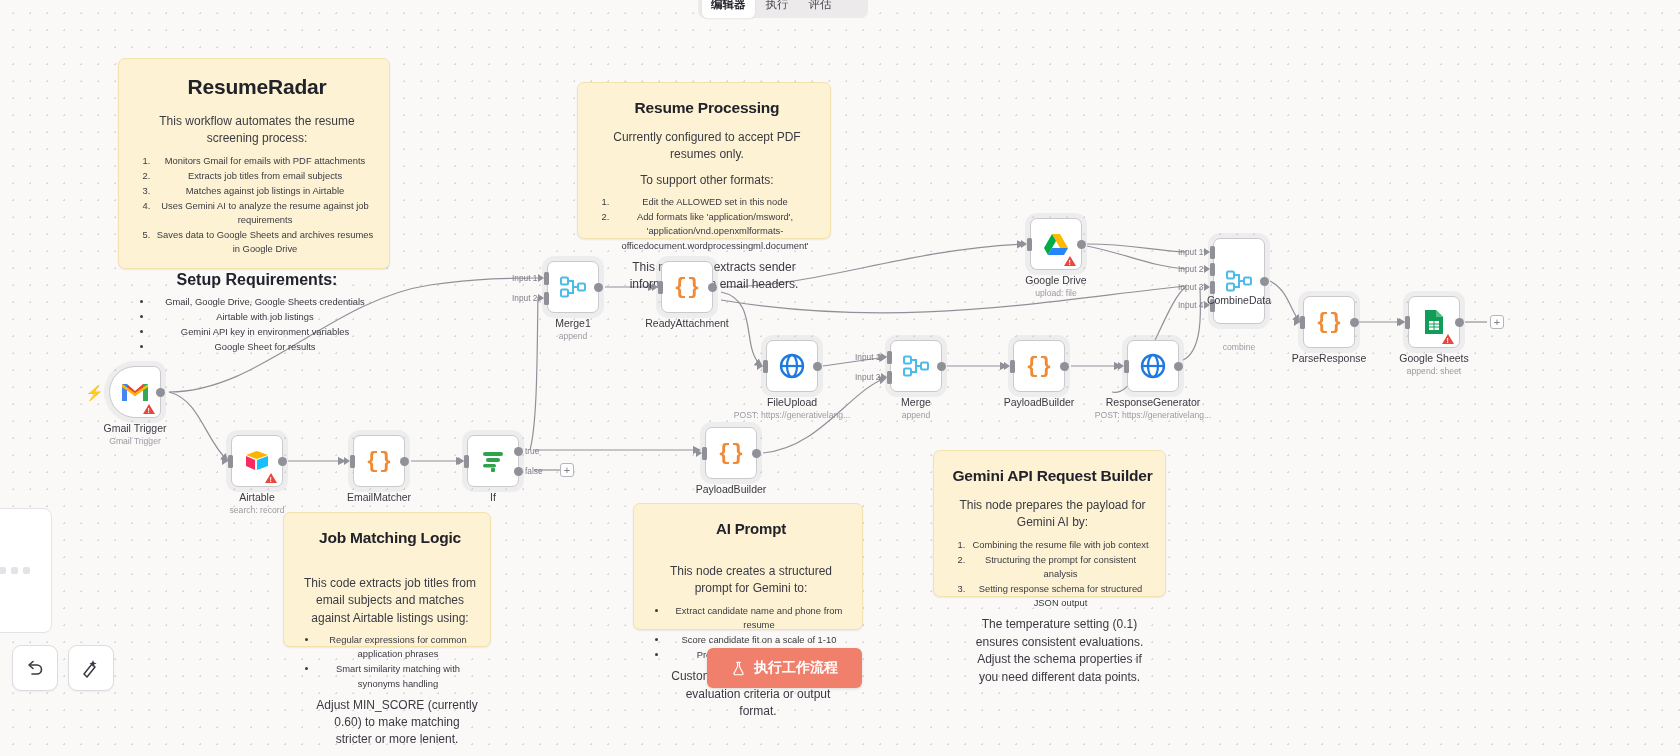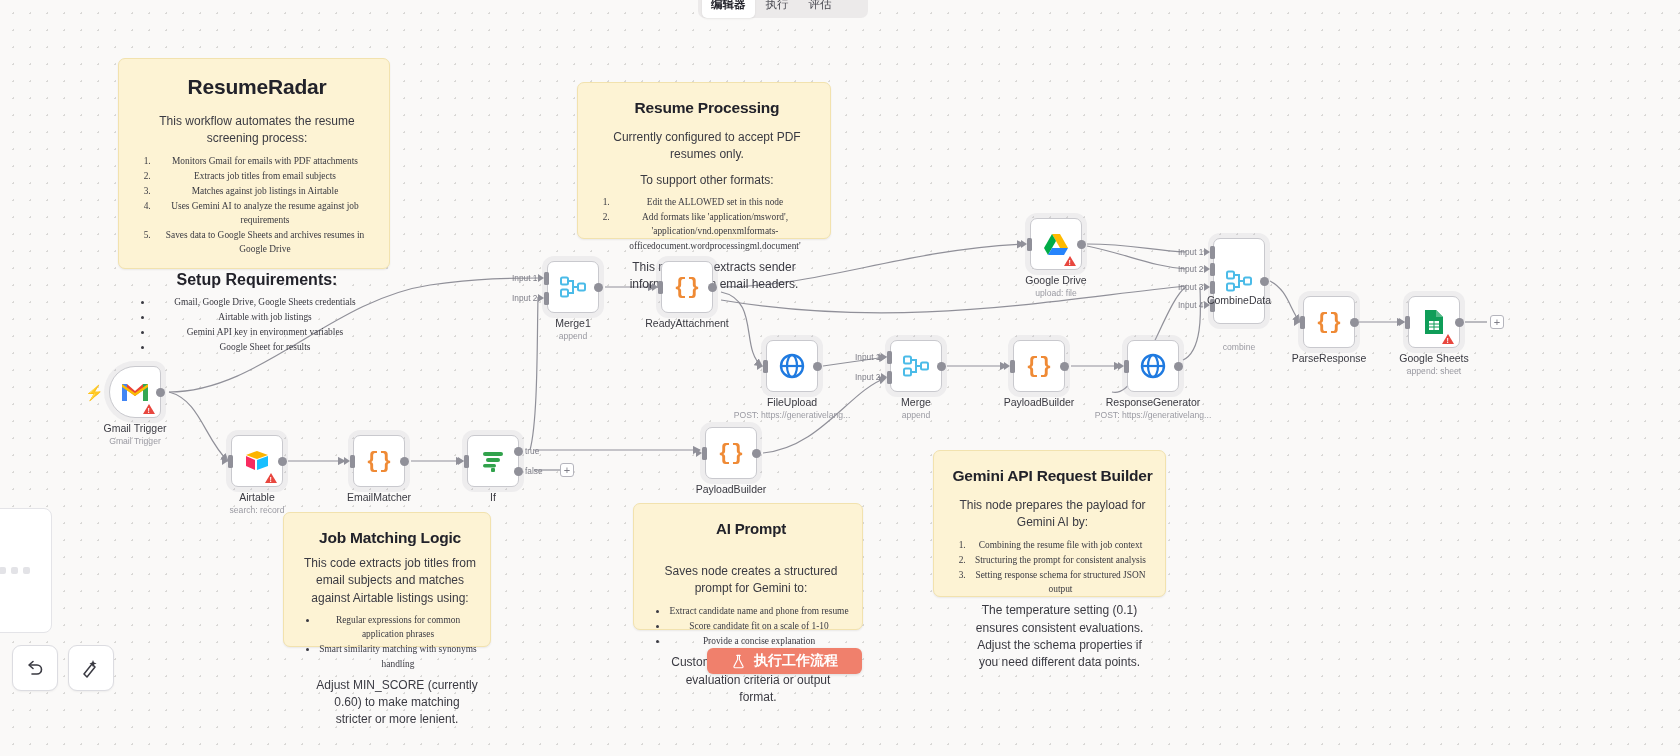--- a/index.html
+++ b/index.html
@@ -33,21 +33,21 @@
   .sticky .st-title {
     font-size: 21px; font-weight: 700; color: #22222a;
     letter-spacing: -.2px; margin-bottom: 14px;
   }
   .sticky .st-sub {
     font-size: 16px; font-weight: 700; color: #22222a;
     margin: 14px 0 6px 0;
   }
   .sticky p { font-size: 12px; line-height: 1.45; margin: 0 0 6px 0; }
   .sticky ol, .sticky ul { font-size: 9.4px; line-height: 1.5; margin: 0 0 6px 16px; }
-  .sticky li { margin-bottom: 1px; font-family: Liberation Serif, serif; }
+  .sticky li { margin-bottom: 1px; }
   .sticky .indent { margin-left: 14px; }
 
   #note-resumeradar { left:118px; top:58px; width:272px; height:211px; }
   #note-resumeprocessing { left:555px; top:82px; width:254px; height:157px;margin-left:22px; }
   #note-jobmatching { left:283px; top:512px; width:208px; height:135px; }
   #note-aiprompt { left:633px; top:503px; width:230px; height:127px; }
   #note-gemini { left:933px; top:450px; width:233px; height:147px; }
 
   
   .node { position: absolute; }
@@ -131,21 +131,21 @@
     padding: 0 4px 0 4px; gap:2px;
   }
   #top-tabs .tab {
     font-size:11.5px; color:#4a4a52; padding:4px 9px 6px 9px; border-radius:5px;
   }
   #top-tabs .tab.active { background:#fff; color:#22222a; font-weight:600;
     box-shadow:0 1px 2px rgba(0,0,0,.08); }
 
   
   #execute-btn {
-    position:absolute; left:707px; top:648px; width:155px; height:26px;
+    position:absolute; left:707px; top:648px; width:155px; height:40px;
     background:#f0806c; border-radius:6px; color:#fff;
     display:flex; align-items:center; justify-content:center; gap:8px;
     font-size:14px; font-weight:600;
     box-shadow: 0 1px 3px rgba(0,0,0,.12);
   }
 </style>
 </head>
 <body>
 
 <div id="canvas">
@@ -233,32 +233,32 @@
     <p>Currently configured to accept PDF resumes only.</p>
     <p style="margin-top:8px">To support other formats:</p>
     <ol>
       <li>Edit the ALLOWED set in this node</li>
       <li>Add formats like 'application/msword', 'application/vnd.openxmlformats-officedocument.wordprocessingml.document'</li>
     </ol>
     <p class="indent">This node also extracts sender information from email headers.</p>
   </div>
 
   <div class="sticky" id="note-jobmatching">
-    <div class="st-title" style="font-size:15.5px;margin-bottom:8px">Job Matching Logic</div>
+    <div class="st-title" style="font-size:15.5px;margin-bottom:28px">Job Matching Logic</div>
     <p>This code extracts job titles from email subjects and matches against Airtable listings using:</p>
     <ul>
       <li>Regular expressions for common application phrases</li>
       <li>Smart similarity matching with synonyms handling</li>
     </ul>
     <p class="indent" style="margin-top:6px">Adjust MIN_SCORE (currently 0.60) to make matching stricter or more lenient.</p>
   </div>
 
   <div class="sticky" id="note-aiprompt">
     <div class="st-title" style="font-size:15px;margin-bottom:26px">AI Prompt</div>
-    <p>Saves node creates a structured prompt for Gemini to:</p>
+    <p>This node creates a structured prompt for Gemini to:</p>
     <ul>
       <li>Extract candidate name and phone from resume</li>
       <li>Score candidate fit on a scale of 1-10</li>
       <li>Provide a concise explanation</li>
     </ul>
     <p class="indent" style="margin-top:6px">Customize the prompt to change evaluation criteria or output format.</p>
   </div>
 
   <div class="sticky" id="note-gemini">
     <div class="st-title" style="font-size:15.5px;margin-bottom:12px">Gemini API Request Builder</div>

